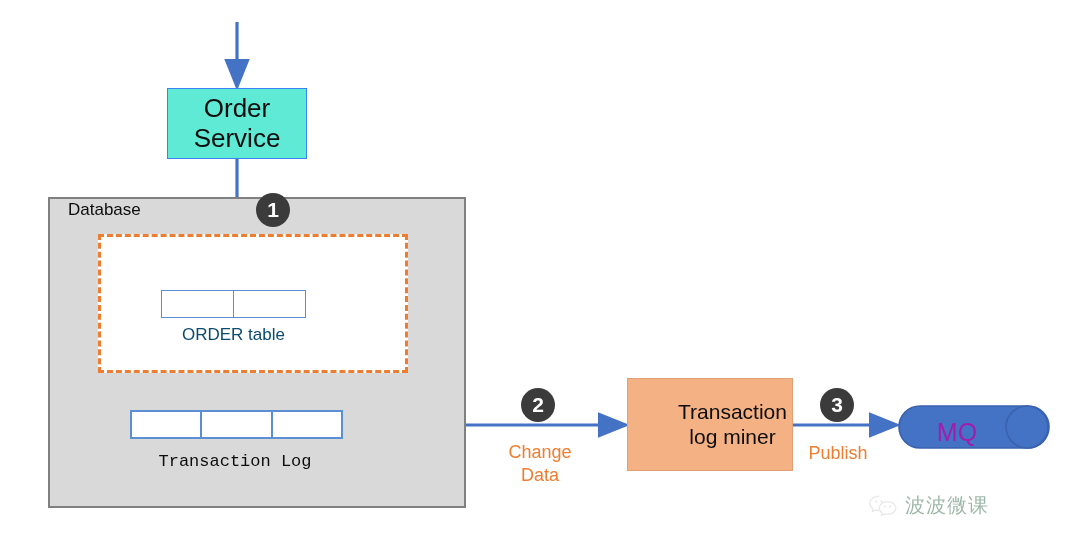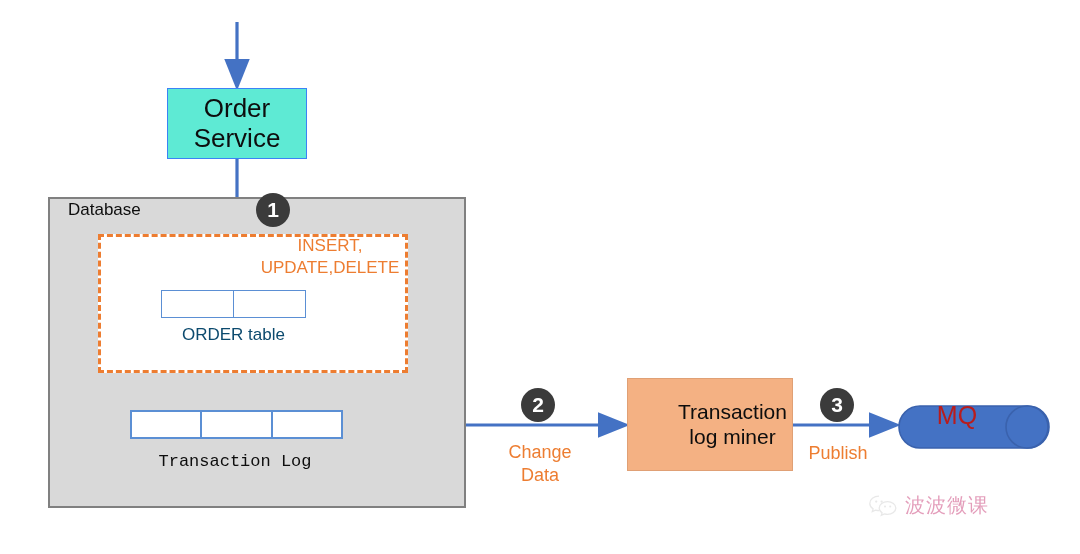--- a/index.html
+++ b/index.html
@@ -127,25 +127,25 @@
     line-height: 1.18;
     padding-left: 45px;
   }
 
   
   #mq-shape {
     left: 898px; top: 405px;
     width: 152px; height: 44px;
   }
   #mq-label {
-    left: 898px; top: 393px;
+    left: 898px; top: 410px;
     width: 118px; height: 44px;
     display: flex; align-items: center; justify-content: center;
     font-size: 25px;
-    color: #b91c1c;
+    color: #a21caf;
   }
 
   
   .badge {
     width: 34px; height: 34px;
     border-radius: 50%;
     background: #3b3b3b;
     color: #ffffff;
     display: flex; align-items: center; justify-content: center;
     font-size: 21px;
@@ -176,21 +176,21 @@
   #watermark {
     left: 868px; top: 492px;
     display: flex;
     align-items: center;
     gap: 7px;
     opacity: 0.42;
   }
   #watermark-text {
     font-family: "DejaVu Sans", sans-serif;
     font-size: 20px;
-    color: #be185d;
+    color: #14532d;
     letter-spacing: 1px;
   }
 </style>
 </head>
 <body>
 
 <div id="canvas">
 
   <svg id="arrow-layer" class="abs" viewBox="0 0 1080 554" xmlns="http://www.w3.org/2000/svg">
     <defs>
@@ -213,24 +213,20 @@
       <span>Order</span><br>
       <span>Service</span>
     </div>
   </div>
 
   <div class="abs" id="database-box"></div>
   <div class="abs" id="database-label">Database</div>
 
   <div class="abs" id="dashed-region"></div>
 
-  <div class="abs" id="sql-ops">
-    <span>INSERT,</span><br>
-    <span>UPDATE,DELETE</span>
-  </div>
 
   <div class="abs" id="order-table">
     <div class="cell"></div>
     <div class="cell"></div>
   </div>
   <div class="abs" id="order-table-label">ORDER table</div>
 
   <div class="abs" id="txn-log">
     <div class="cell"></div>
     <div class="cell"></div>

